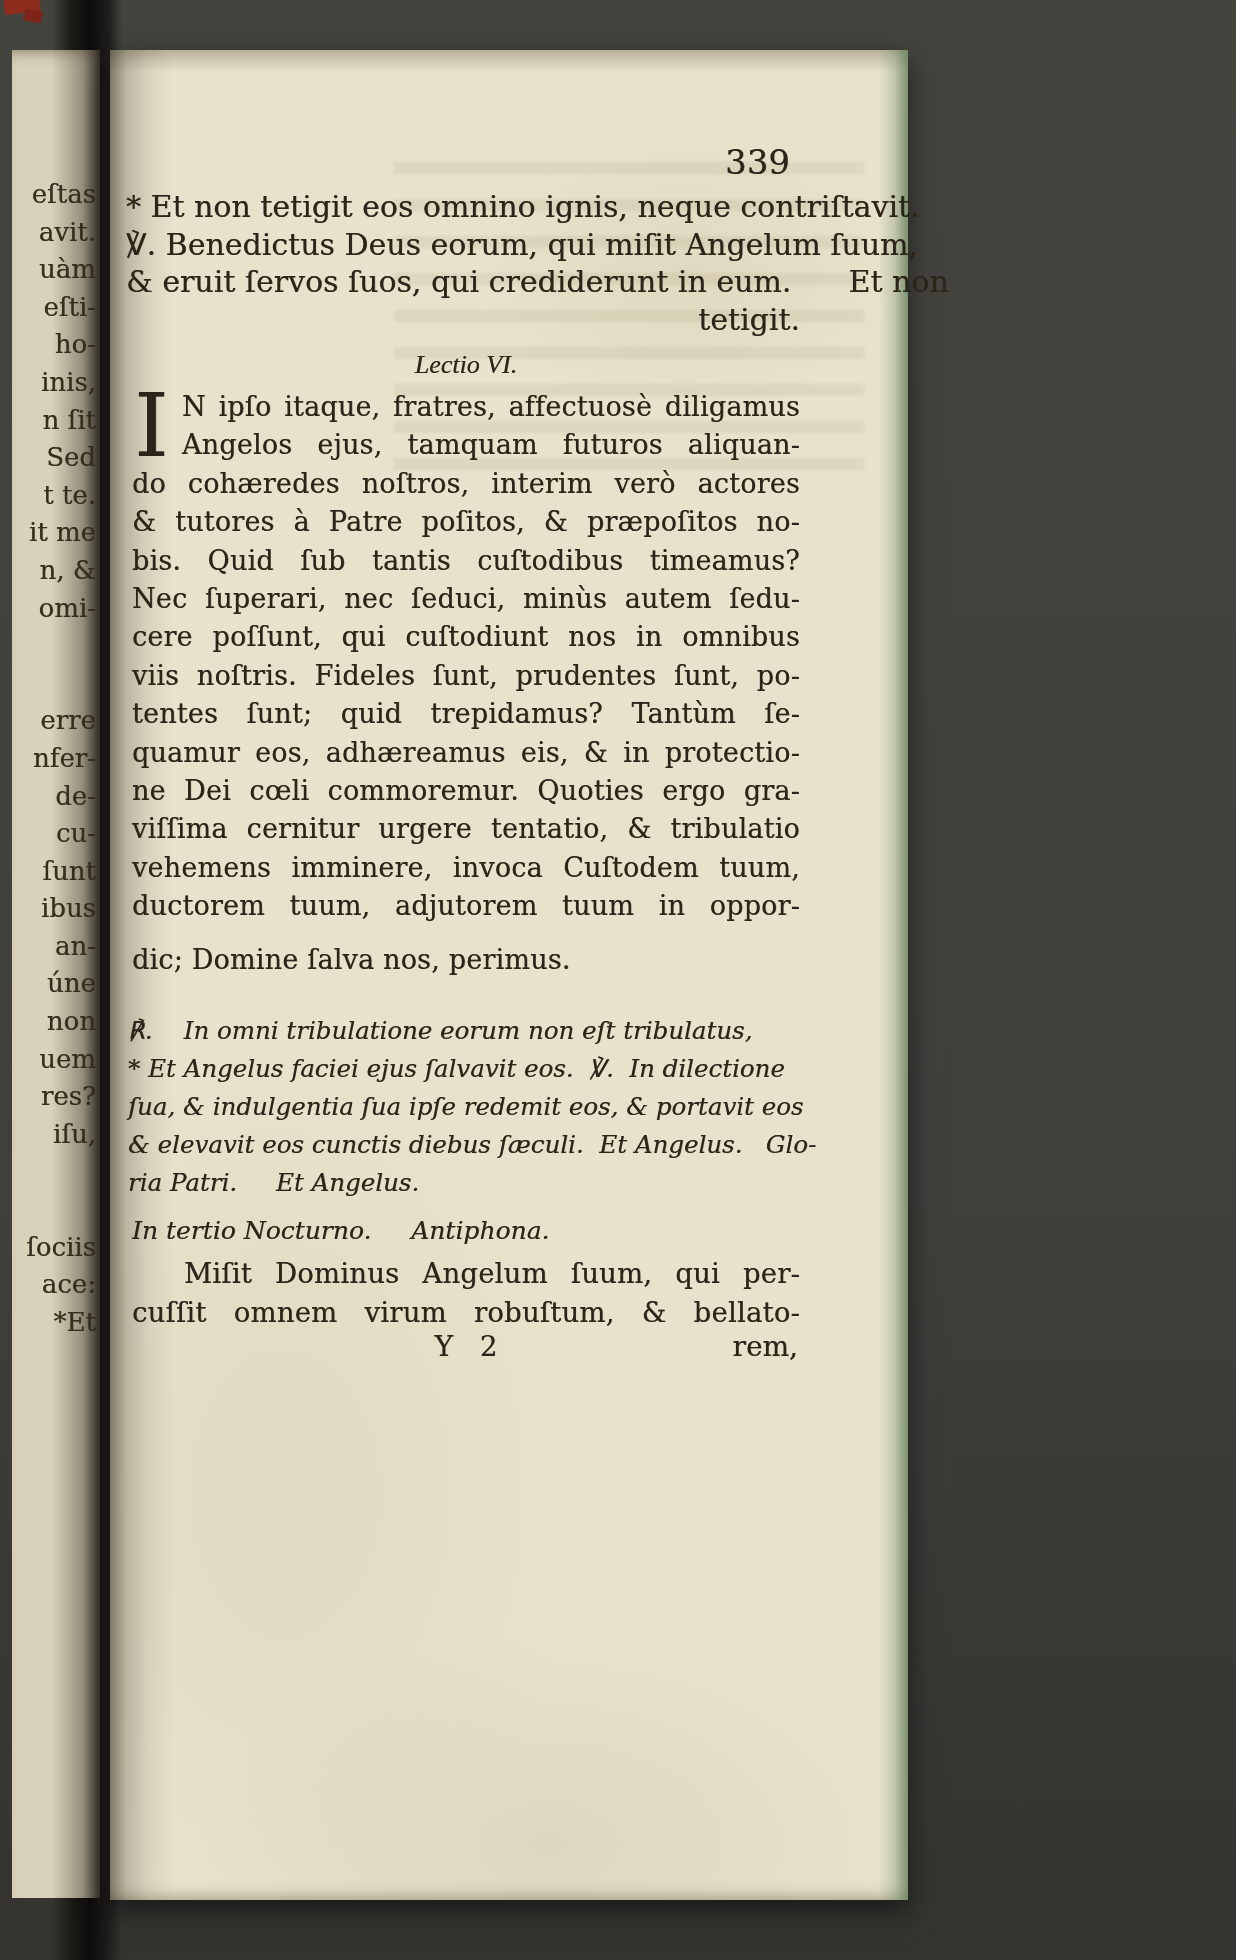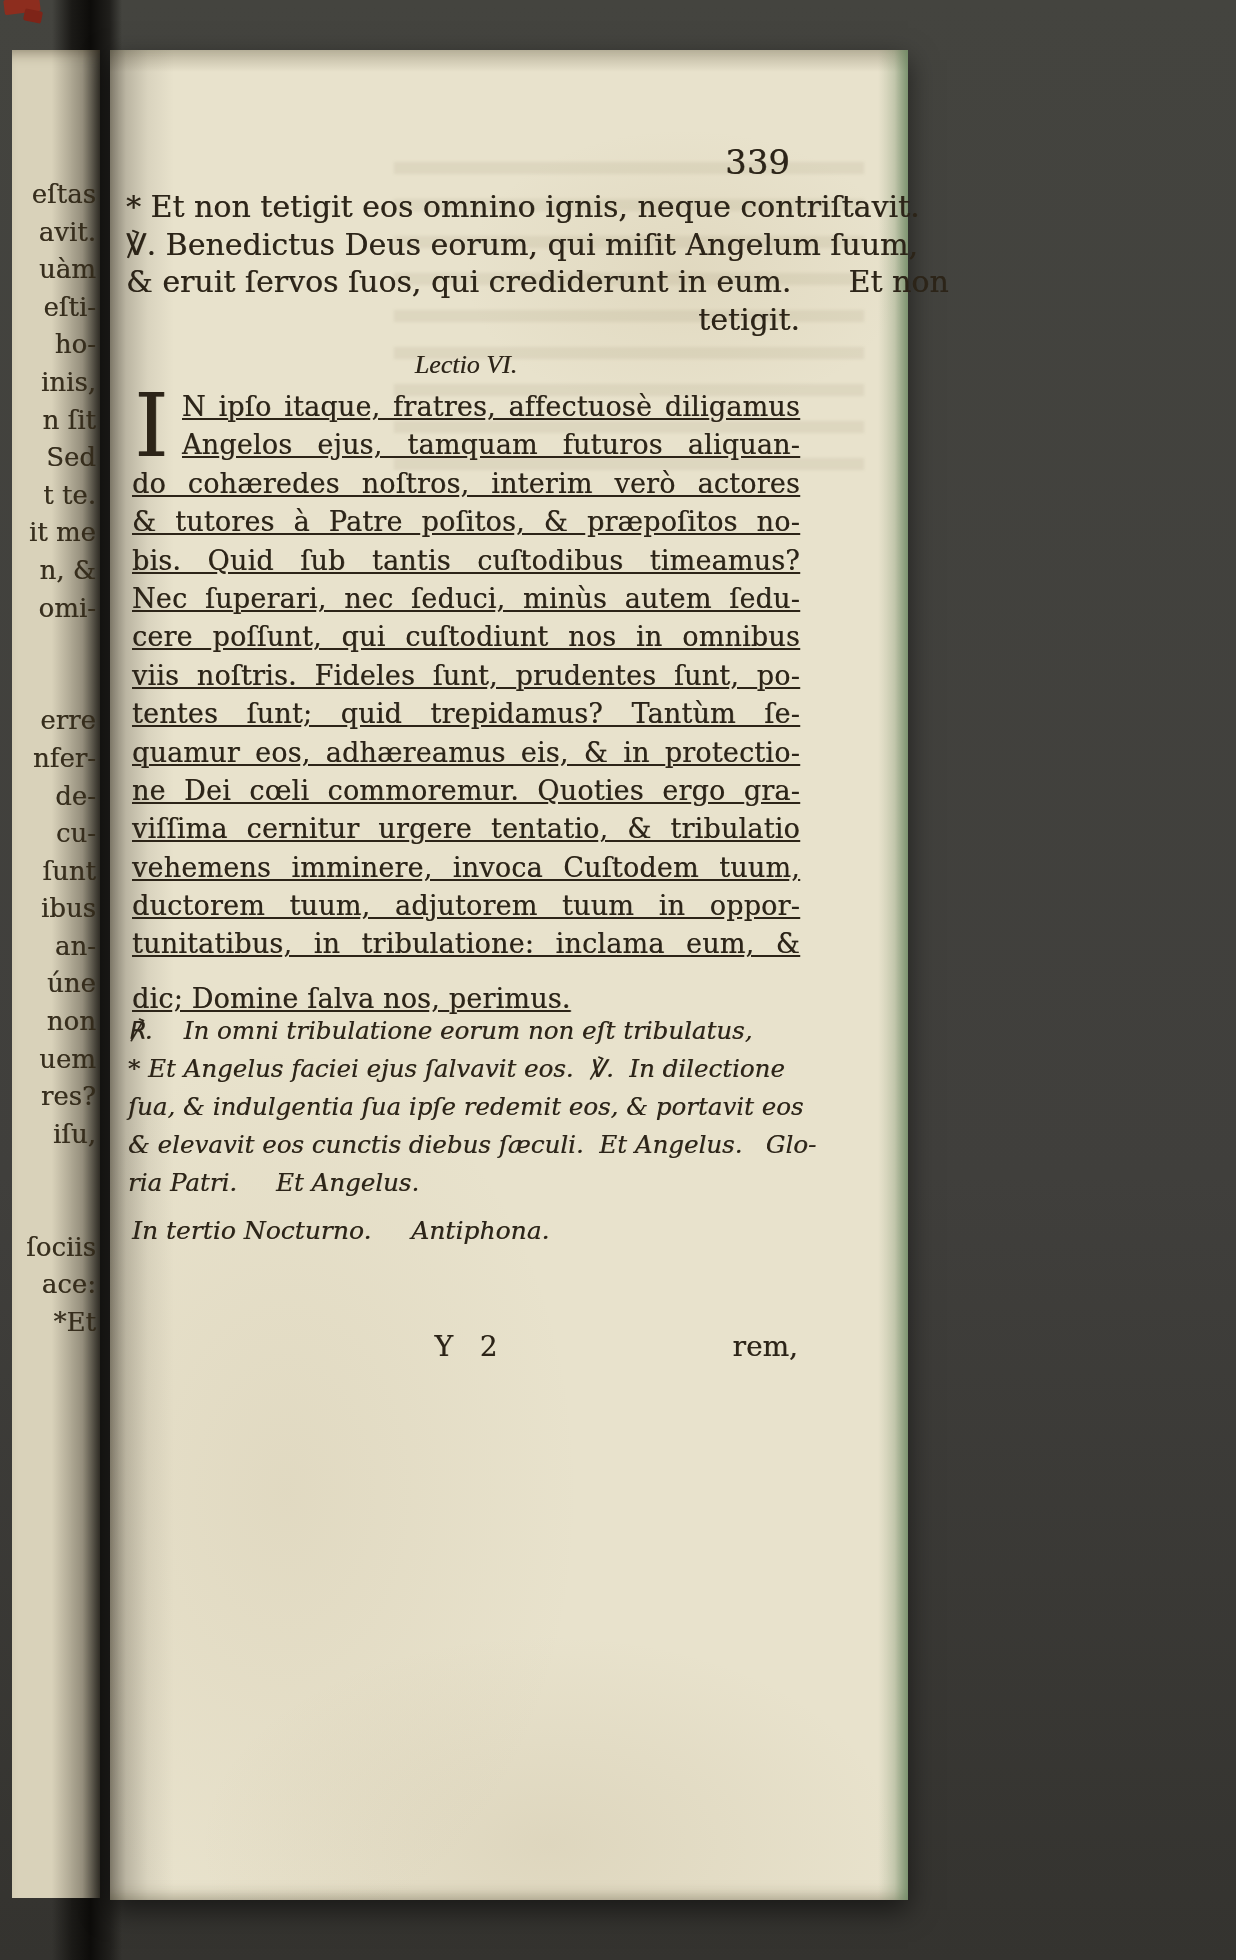--- a/index.html
+++ b/index.html
@@ -41,21 +41,21 @@
   
   .text-col{position:absolute;left:22px;top:0;width:668px;height:100%;color:#2c2418;
     text-shadow:0.4px 0 0 rgba(44,36,24,0.6);}
   .header-row{position:absolute;top:92px;left:0;right:0;height:42px;}
   .running-title{text-align:center;font-style:italic;font-size:27px;letter-spacing:0.5px;}
   .page-number{position:absolute;right:10px;top:0;font-size:34px;}
   .versicle{position:absolute;top:138px;left:-6px;right:0;font-size:30px;text-align:right;}
   .v-line{height:37.5px;line-height:37.5px;white-space:pre;}
   .lectio-heading{position:absolute;top:300px;left:0;width:100%;text-align:center;font-style:italic;font-size:26px;font-family:Liberation Serif, serif;}
   .drop-cap{position:absolute;top:336px;left:2px;font-size:88px;line-height:80px;}
-  .body-lines{position:absolute;top:338px;left:0;width:668px;font-size:27px;letter-spacing:0.2px;text-decoration:underline;}
+  .body-lines{position:absolute;top:338px;left:0;width:668px;font-size:27px;letter-spacing:0.2px;}
   .body-line{height:38.4px;line-height:38.4px;text-align:justify;text-align-last:justify;}
   .body-line:nth-child(-n+2){padding-left:50px;}
   .body-line:last-child{text-align-last:left;margin-top:16px;}
   .responsory{position:absolute;top:962px;left:-4px;right:0;font-style:italic;font-size:24.5px;}
   .r-line{height:38px;line-height:38px;white-space:pre;}
   .nocturno{position:absolute;top:1166px;left:0;width:100%;text-align:left;font-style:italic;font-size:25px;white-space:pre;}
   .antiphon{position:absolute;top:1204px;left:0;width:668px;font-size:27.5px;letter-spacing:0.2px;}
   .ant-line{height:38.5px;line-height:38.5px;text-align:justify;text-align-last:justify;}
   .ant-line:nth-child(1){padding-left:52px;}
   .footer-row{position:absolute;top:1280px;left:0;right:0;height:42px;font-size:28px;}
@@ -133,34 +133,37 @@
           <div class="body-line">bis. Quid ſub tantis cuſtodibus timeamus?</div>
           <div class="body-line">Nec ſuperari, nec ſeduci, minùs autem ſedu-</div>
           <div class="body-line">cere poſſunt, qui cuſtodiunt nos in omnibus</div>
           <div class="body-line">viis noſtris. Fideles ſunt, prudentes ſunt, po-</div>
           <div class="body-line">tentes ſunt; quid trepidamus? Tantùm ſe-</div>
           <div class="body-line">quamur eos, adhæreamus eis, &amp; in protectio-</div>
           <div class="body-line">ne Dei cœli commoremur. Quoties ergo gra-</div>
           <div class="body-line">viſſima cernitur urgere tentatio, &amp; tribulatio</div>
           <div class="body-line">vehemens imminere, invoca Cuſtodem tuum,</div>
           <div class="body-line">ductorem tuum, adjutorem tuum in oppor-</div>
-          <div class="body-line">tunitatibus, in tribulatione: inclama eum, &amp;</div>
           <div class="body-line">dic;  Domine ſalva nos, perimus.</div>
         </div>
 
       <div class="responsory">
           <div class="r-line">℟.    In omni tribulatione eorum non eſt tribulatus,</div>
           <div class="r-line">* Et Angelus faciei ejus ſalvavit eos.  ℣.  In dilectione</div>
           <div class="r-line">ſua, &amp; indulgentia ſua ipſe redemit eos, &amp; portavit eos</div>
           <div class="r-line">&amp; elevavit eos cunctis diebus ſæculi.  Et Angelus.   Glo-</div>
           <div class="r-line">ria Patri.     Et Angelus.</div>
         </div>
 
       <div class="nocturno">In tertio Nocturno.     Antiphona.</div>
 
+      <div class="antiphon">
+          <div class="ant-line">Miſit Dominus Angelum ſuum, qui per-</div>
+          <div class="ant-line">cuſſit omnem virum robuſtum, &amp; bellato-</div>
+        </div>
 
       <div class="footer-row">
         <div class="signature">Y   2</div>
         <div class="catchword">rem,</div>
       </div>
     </div>
   </div>
 </div>
 
 </body></html>

